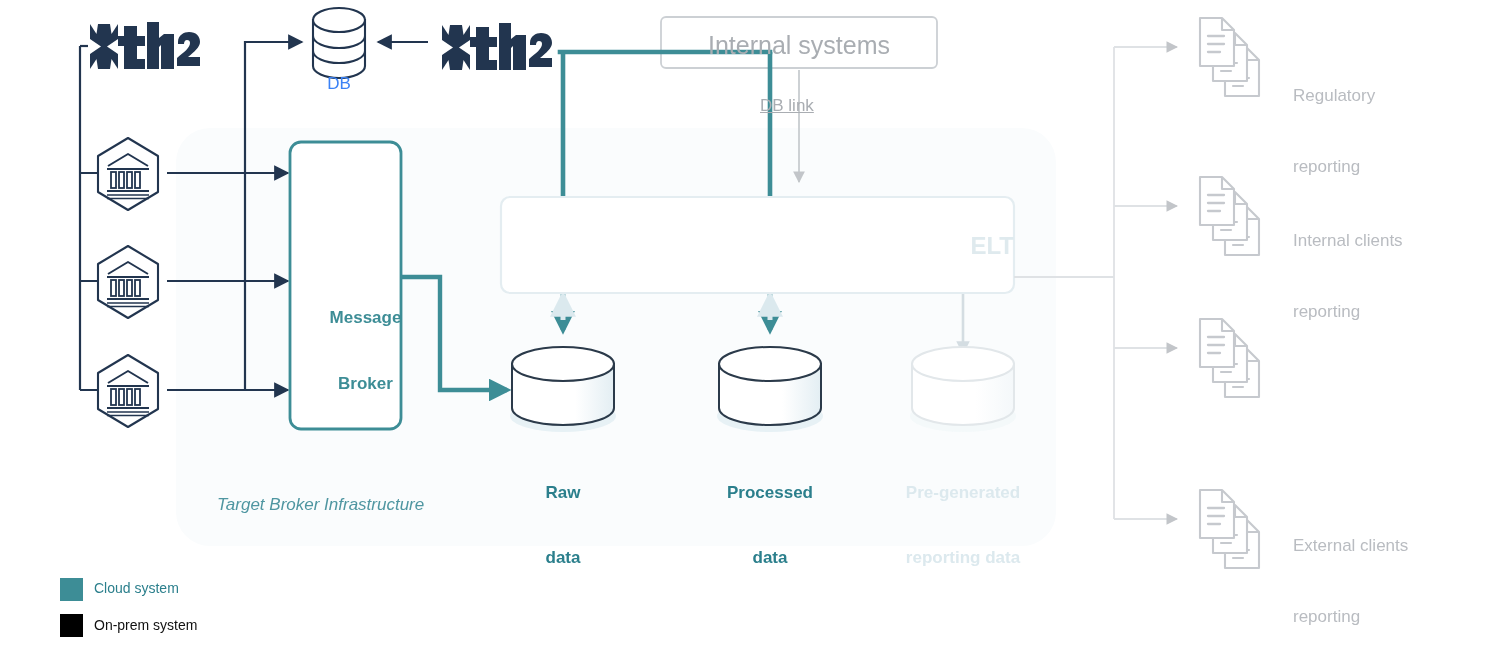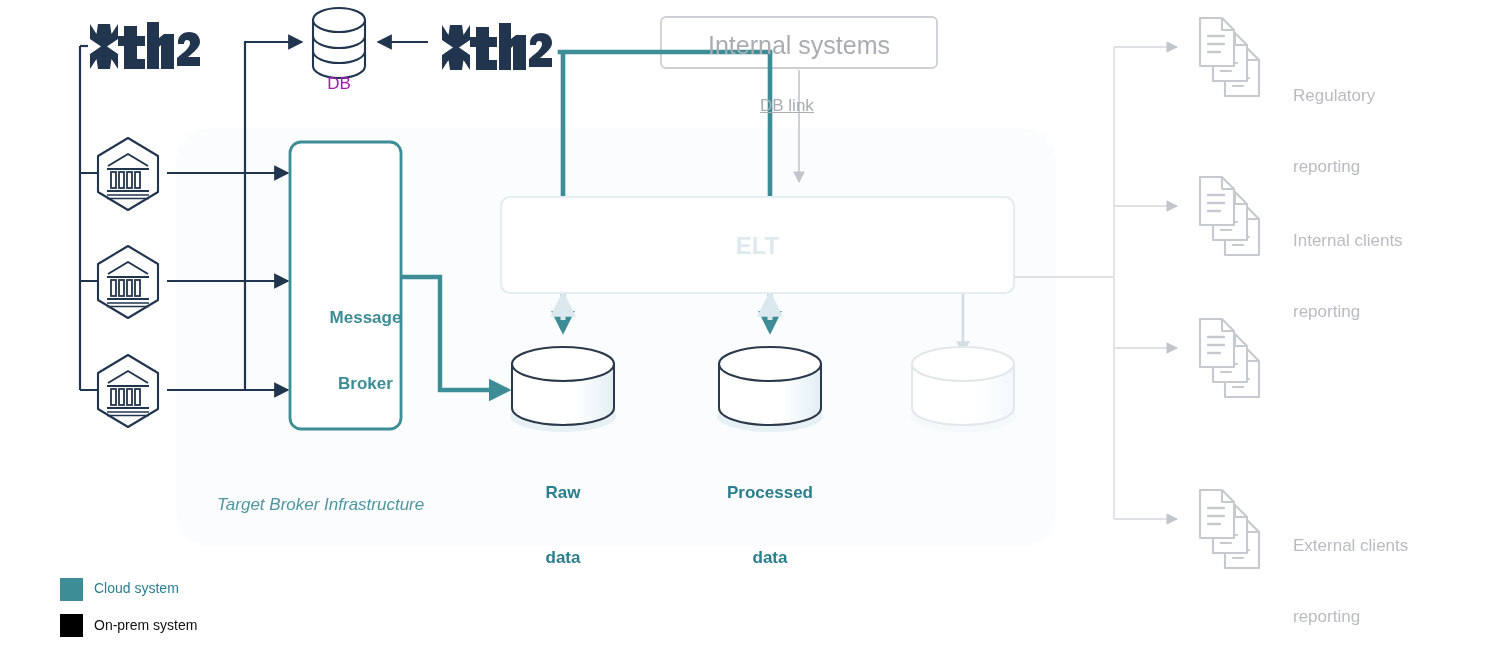--- a/index.html
+++ b/index.html
@@ -25,21 +25,21 @@
     width: 1500px;
     height: 656px;
   }
   .txt {
     position: absolute;
     white-space: pre;
     line-height: 1.18;
   }
   .lbl-db {
     font-size: 17px;
-    color: #a21caf;
+    color: #3b82f6;
     text-align: center;
   }
   .lbl-internal {
     font-size: 25px;
     color: #a9adb2;
     text-align: center;
   }
   .lbl-dblink {
     font-size: 17px;
     color: #a9adb2;
@@ -266,37 +266,41 @@
     <rect x="60" y="578" width="23" height="23" fill="#3d8d96"></rect>
     <rect x="60" y="614" width="23" height="23" fill="#000000"></rect>
   </svg>
 
   <div class="txt lbl-db" style="left:303px; top:74px; width:72px;">DB</div>
 
   <div class="txt lbl-internal" style="left:661px; top:31px; width:276px;">Internal systems</div>
 
   <div class="txt lbl-dblink" style="left:760px; top:96px;text-decoration:underline;">DB link</div>
 
-  <div class="txt lbl-elt" style="left:501px; top:232px; width:513px;">ELT</div>
+  <div class="txt lbl-elt" style="left:501px; top:232px; width:513px;text-align:right;">ELT</div>
 
   <div class="txt lbl-broker" style="left:290px; top:263px; width:111px;padding-left:20px;">
     <div>Message</div>
     <div>Broker</div>
   </div>
 
   <div class="txt lbl-store" style="left:483px; top:438px; width:160px;">
     <div>Raw</div>
     <div>data</div>
   </div>
 
   <div class="txt lbl-store" style="left:690px; top:438px; width:160px;">
     <div>Processed</div>
     <div>data</div>
   </div>
 
+  <div class="txt lbl-store muted" style="left:873px; top:438px; width:180px;">
+    <div>Pre-generated</div>
+    <div>reporting data</div>
+  </div>
 
   <div class="txt lbl-zone" style="left:217px; top:495px;">Target Broker Infrastructure</div>
 
   <div class="txt lbl-report" style="left:1293px; top:36px;">
     <div>Regulatory</div>
     <div>reporting</div>
   </div>
 
   <div class="txt lbl-report" style="left:1293px; top:181px;">
     <div>Internal clients</div>

